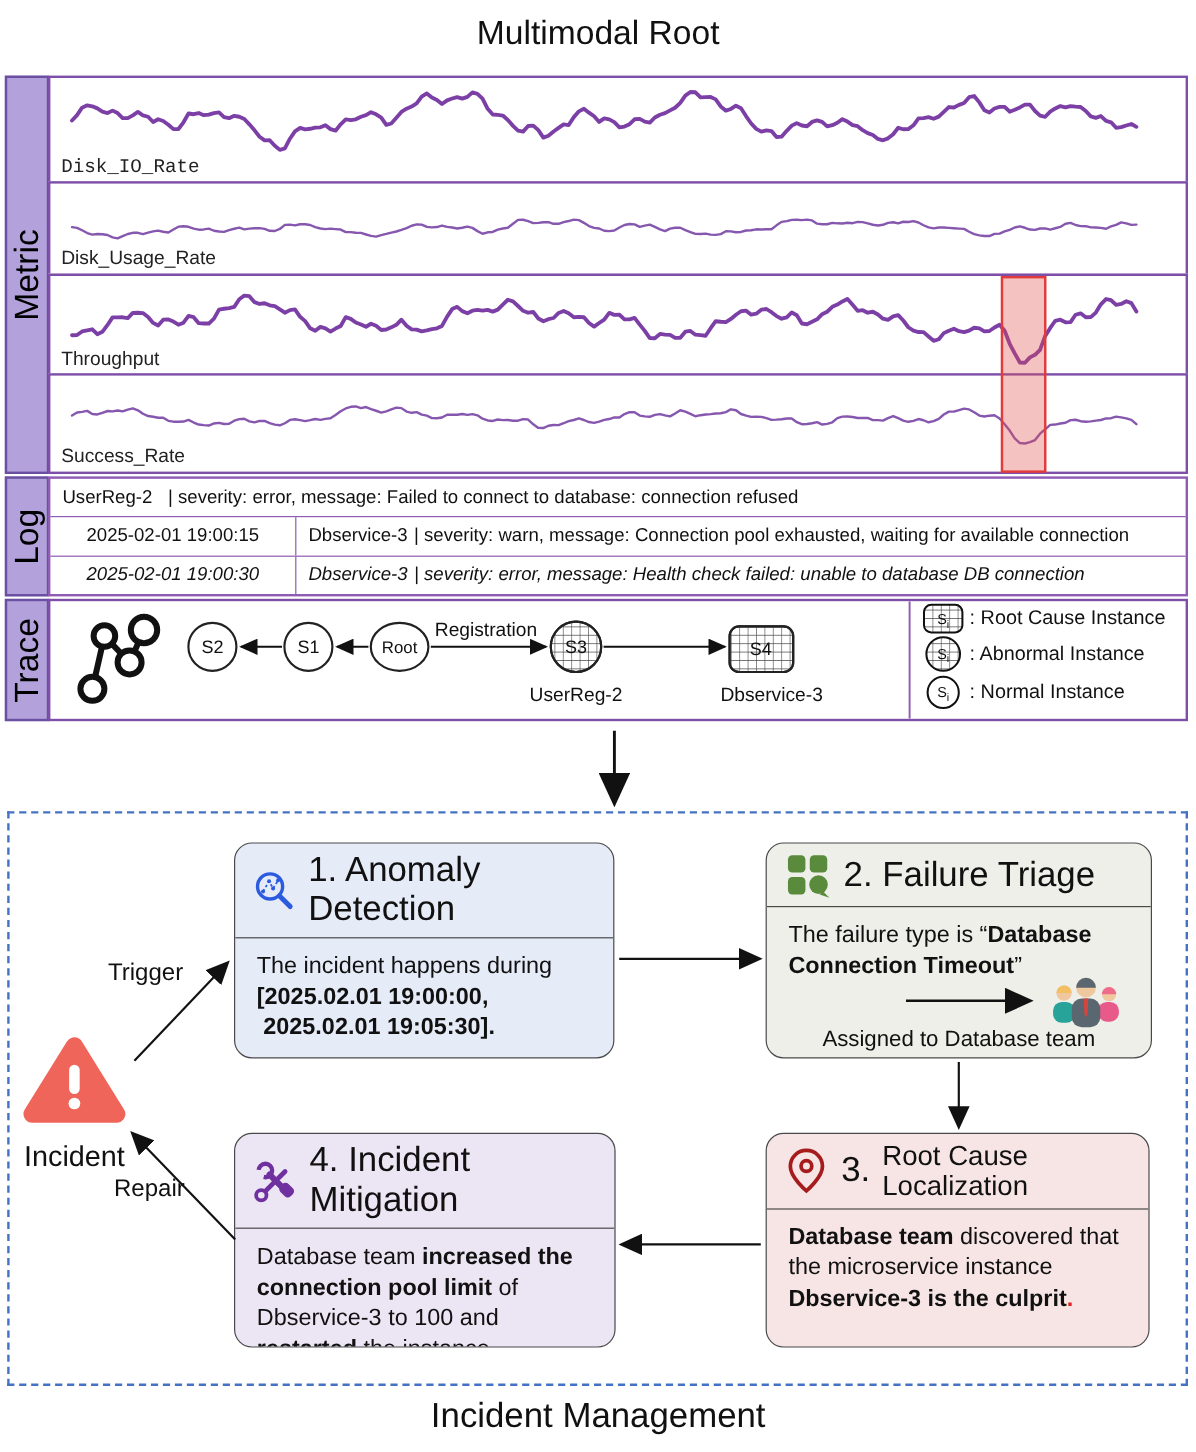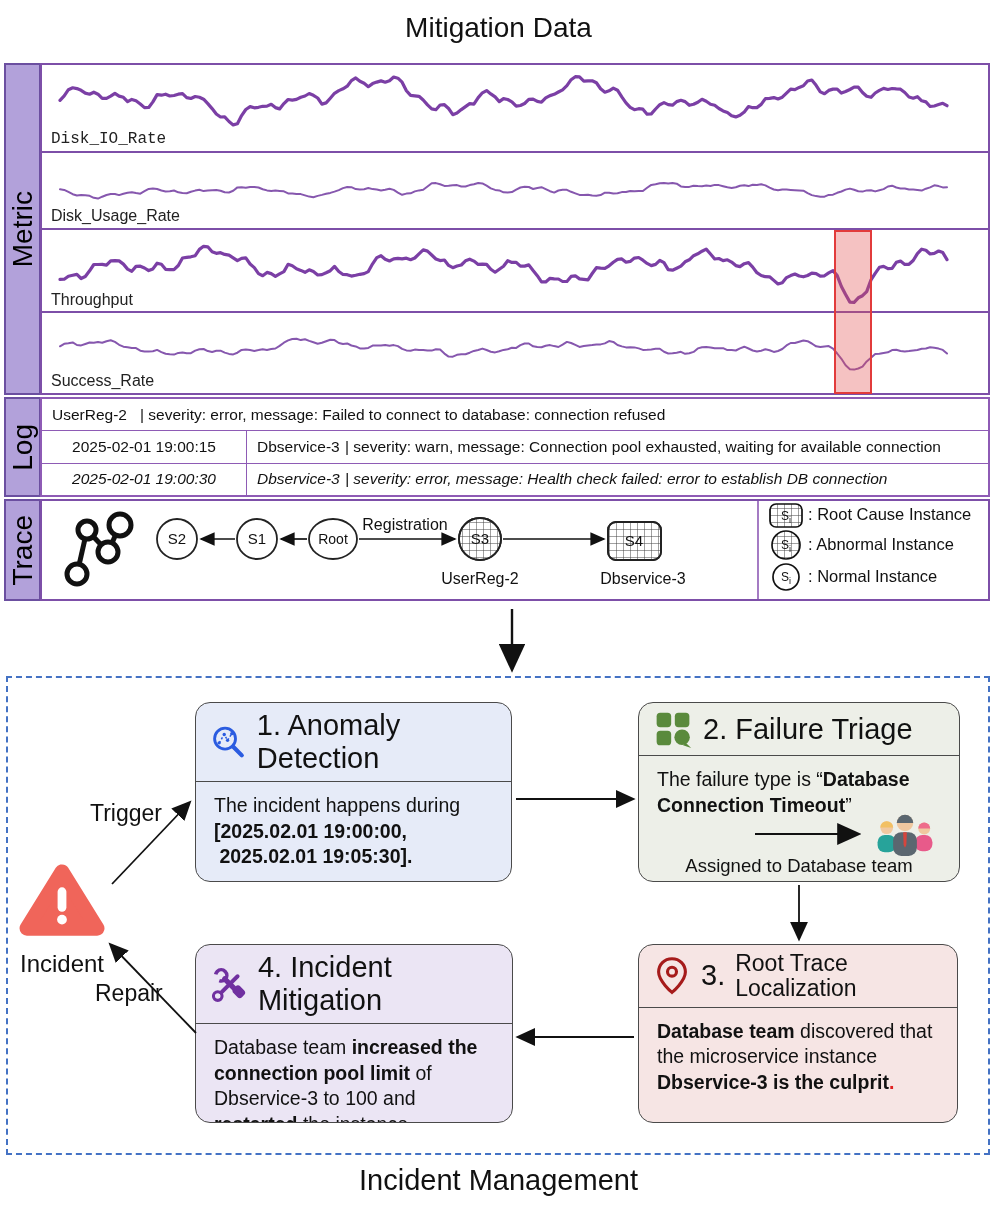--- a/index.html
+++ b/index.html
@@ -66,35 +66,35 @@
   .c1 { left:195px; top:702px; width:317px; height:180px; background:#e6ebf8; }
   .c2 { left:638px; top:702px; width:322px; height:180px; background:#edefe8; }
   .c3 { left:638px; top:944px; width:320px; height:179px; background:#f6e5e4; }
   .c4 { left:195px; top:944px; width:318px; height:179px; background:#ebe5f4; }
   .c2 .card-body { padding-bottom:4px; }
   .assign-row { display:flex; align-items:center; justify-content:flex-end; gap:4px; margin-top:-8px; padding-right:4px; }
   .assign-label { text-align:center; font-size:18.5px; margin-top:-4px; }
 
   .incident-wrap { position:absolute; left:12px; top:860px; width:100px; text-align:center; }
   .incident-label { font-size:24px; margin-top:2px; }
-  .conn-label { position:absolute; font-size:23px; color:#111; z-index:4; }
+  .conn-label { position:absolute; font-size:20px; color:#111; z-index:4; }
   .lbl-trigger { left:90px; top:800px; }
   .lbl-repair { left:95px; top:980px; }
 
   .connectors { position:absolute; left:0; top:0; width:997px; height:1210px;
     pointer-events:none; z-index:5; }
 
   svg text { font-family:"Liberation Sans", sans-serif; }
 </style>
 </head>
 <body>
 
 <div class="page">
 
-  <div class="fig-title">Mitigation Data</div>
+  <div class="fig-title">Multimodal Root</div>
 
   <div class="sideblock sb-metric">
     <span class="vlabel">Metric</span>
   </div>
   <div class="sideblock sb-log">
     <span class="vlabel">Log</span>
   </div>
   <div class="sideblock sb-trace">
     <span class="vlabel">Trace</span>
   </div>
@@ -137,21 +137,21 @@
       <div class="log-time">2025-02-01 19:00:15</div>
       <div class="log-msg">
         <span class="log-service">Dbservice-3</span>
         <span>| severity: warn, message: Connection pool exhausted, waiting for available connection</span>
       </div>
     </div>
     <div class="log-row">
       <div class="log-time">2025-02-01 19:00:30</div>
       <div class="log-msg">
         <span class="log-service">Dbservice-3</span>
-        <span>| severity: error, message: Health check failed: error to establish DB connection</span>
+        <span>| severity: error, message: Health check failed: unable to database DB connection</span>
       </div>
     </div>
   </div>
 
   <div class="trace-panel">
     <svg width="946" height="98" viewBox="0 0 946 98">
       <defs>
         <pattern id="xhatch" width="7" height="7" patternUnits="userSpaceOnUse">
           <path d="M0 0H7 M0 0V7" stroke="#444" stroke-width="1" fill="none"></path>
         </pattern>
@@ -284,21 +284,21 @@
   </div>
 
   <div class="card c3">
     <div class="card-head">
       <svg width="38" height="44" viewBox="0 0 44 48">
         <path d="M22 4 C13 4 6.5 11 6.5 19.5 C6.5 30 22 43 22 43 C22 43 37.5 30 37.5 19.5 C37.5 11 31 4 22 4 Z" fill="none" stroke="#a61b1b" stroke-width="3.6"></path>
         <circle cx="22" cy="19" r="5.2" fill="none" stroke="#a61b1b" stroke-width="3.6"></circle>
       </svg>
       <span class="card-title">3.</span>
       <span class="title-2line">
-        <span class="blockline">Root Trace</span>
+        <span class="blockline">Root Cause</span>
         <span class="blockline">Localization</span>
       </span>
     </div>
     <div class="card-body">
       <b>Database team</b><span> discovered that the microservice instance </span><b>Dbservice-3 is the culprit</b><b class="red">.</b>
     </div>
   </div>
 
   <div class="card c4">
     <div class="card-head">

